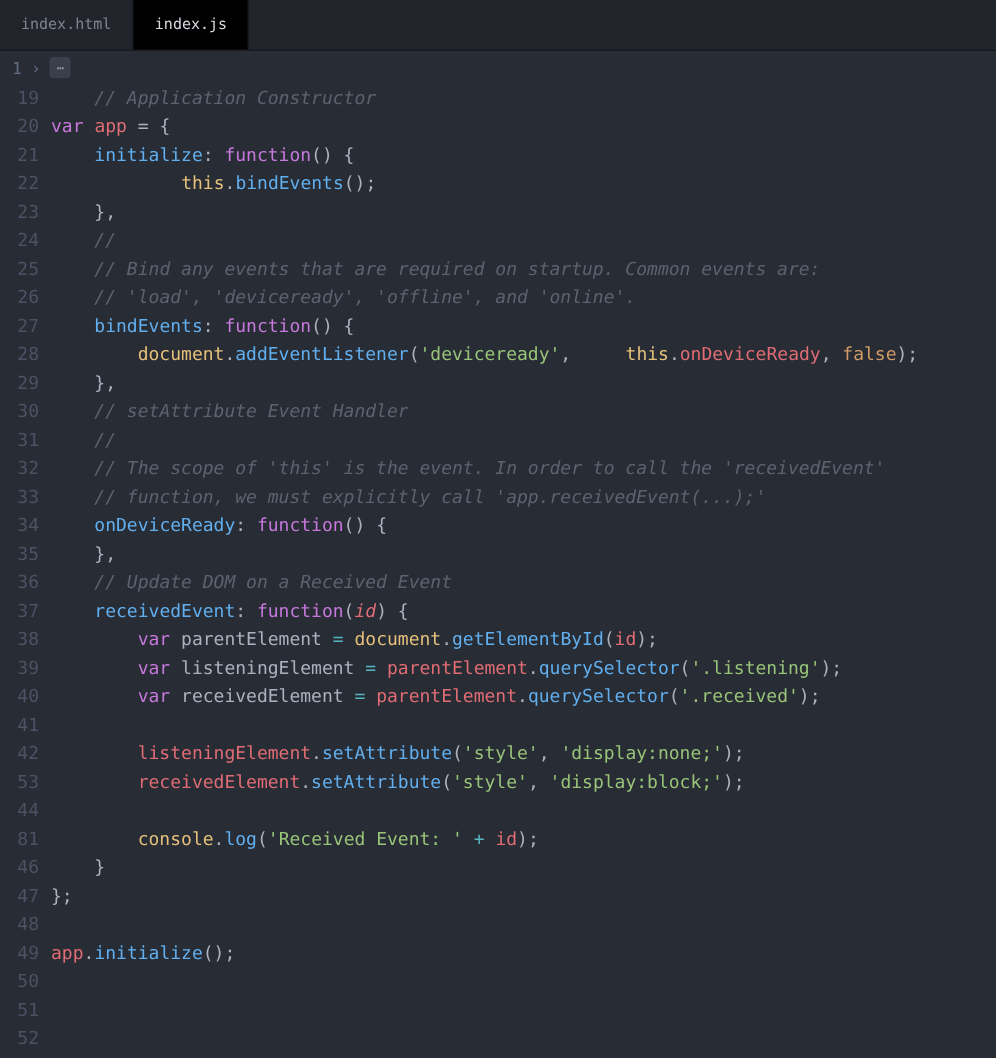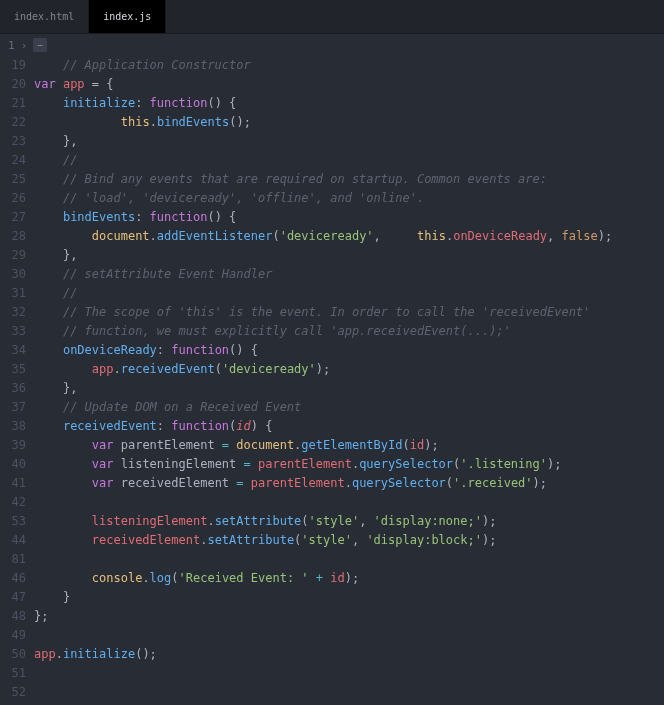--- a/index.html
+++ b/index.html
@@ -145,21 +145,20 @@
 <div class="line">    <span class="c-comment">// Bind any events that are required on startup. Common events are:</span></div>
 <div class="line">    <span class="c-comment">// 'load', 'deviceready', 'offline', and 'online'.</span></div>
 <div class="line">    <span class="c-func">bindEvents</span><span class="c-punc">: </span><span class="c-kw">function</span><span class="c-punc">() {</span></div>
 <div class="line">        <span class="c-builtin">document</span><span class="c-punc">.</span><span class="c-func">addEventListener</span><span class="c-punc">(</span><span class="c-str">'deviceready'</span><span class="c-punc">, </span><span class="c-this">this</span><span class="c-punc">.</span><span class="c-prop">onDeviceReady</span><span class="c-punc">, </span><span class="c-bool">false</span><span class="c-punc">);</span></div>
 <div class="line">    <span class="c-punc">},</span></div>
 <div class="line">    <span class="c-comment">// setAttribute Event Handler</span></div>
 <div class="line">    <span class="c-comment">//</span></div>
 <div class="line">    <span class="c-comment">// The scope of 'this' is the event. In order to call the 'receivedEvent'</span></div>
 <div class="line">    <span class="c-comment">// function, we must explicitly call 'app.receivedEvent(...);'</span></div>
 <div class="line">    <span class="c-func">onDeviceReady</span><span class="c-punc">: </span><span class="c-kw">function</span><span class="c-punc">() {</span></div>
-<div class="line">        <span class="c-var">app</span><span class="c-punc">.</span><span class="c-func">receivedEvent</span><span class="c-punc">(</span><span class="c-str">'deviceready'</span><span class="c-punc">);</span></div>
 <div class="line">    <span class="c-punc">},</span></div>
 <div class="line">    <span class="c-comment">// Update DOM on a Received Event</span></div>
 <div class="line">    <span class="c-func">receivedEvent</span><span class="c-punc">: </span><span class="c-kw">function</span><span class="c-punc">(</span><span class="c-param">id</span><span class="c-punc">) {</span></div>
 <div class="line">        <span class="c-kw">var</span><span class="c-punc"> parentElement </span><span class="c-op">= </span><span class="c-builtin">document</span><span class="c-punc">.</span><span class="c-func">getElementById</span><span class="c-punc">(</span><span class="c-var">id</span><span class="c-punc">);</span></div>
 <div class="line">        <span class="c-kw">var</span><span class="c-punc"> listeningElement </span><span class="c-op">= </span><span class="c-var">parentElement</span><span class="c-punc">.</span><span class="c-func">querySelector</span><span class="c-punc">(</span><span class="c-str">'.listening'</span><span class="c-punc">);</span></div>
 <div class="line">        <span class="c-kw">var</span><span class="c-punc"> receivedElement </span><span class="c-op">= </span><span class="c-var">parentElement</span><span class="c-punc">.</span><span class="c-func">querySelector</span><span class="c-punc">(</span><span class="c-str">'.received'</span><span class="c-punc">);</span></div>
 <div class="line"></div>
 <div class="line">        <span class="c-var">listeningElement</span><span class="c-punc">.</span><span class="c-func">setAttribute</span><span class="c-punc">(</span><span class="c-str">'style'</span><span class="c-punc">, </span><span class="c-str">'display:none;'</span><span class="c-punc">);</span></div>
 <div class="line">        <span class="c-var">receivedElement</span><span class="c-punc">.</span><span class="c-func">setAttribute</span><span class="c-punc">(</span><span class="c-str">'style'</span><span class="c-punc">, </span><span class="c-str">'display:block;'</span><span class="c-punc">);</span></div>
 <div class="line"></div>

